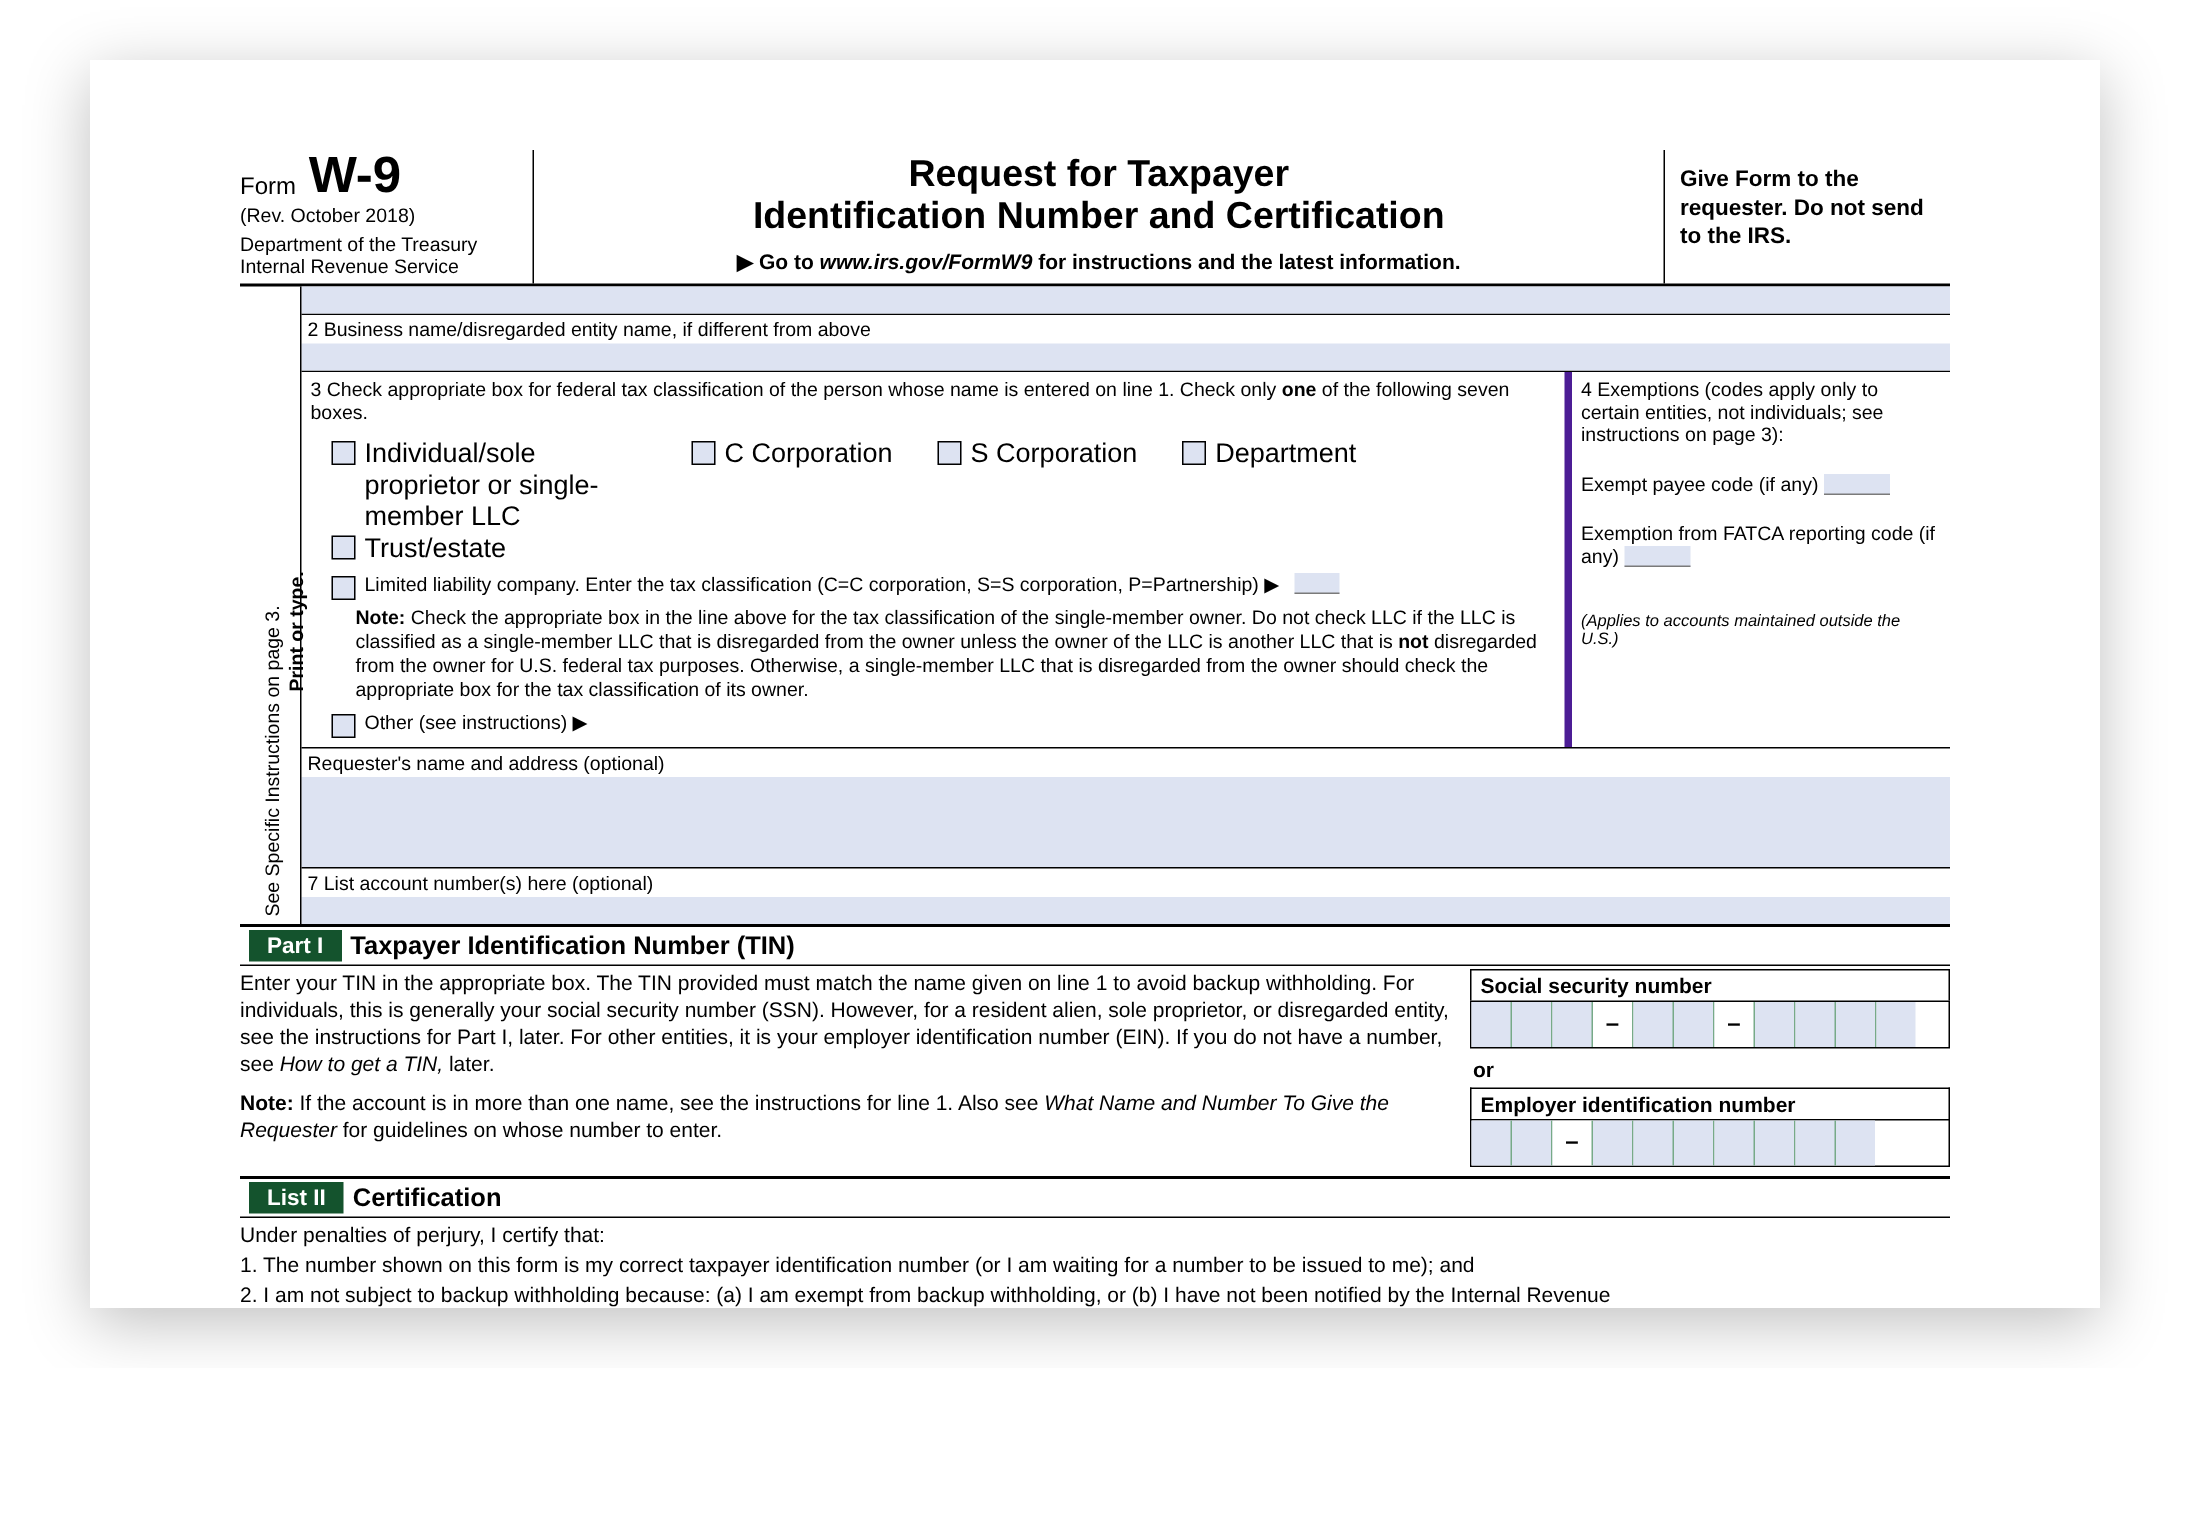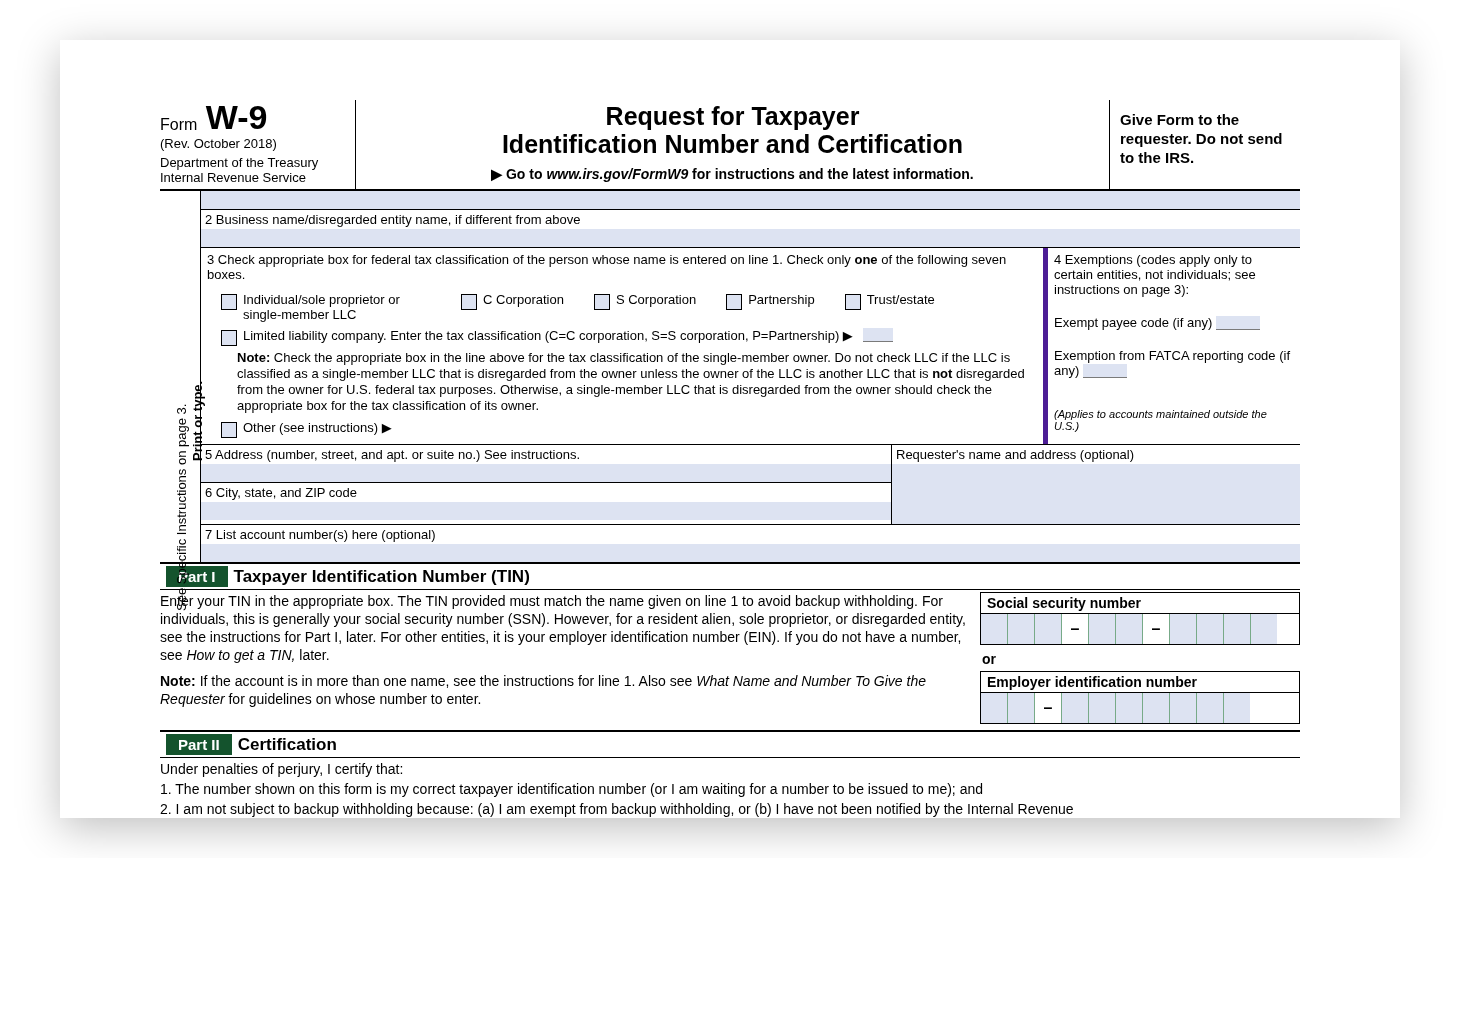--- a/index.html
+++ b/index.html
@@ -21,21 +21,21 @@
   .side-label{width:40px;border-right:1px solid #000;position:relative}
   .side-label .rot1{position:absolute;transform:rotate(-90deg);transform-origin:left top;left:14px;top:420px;width:420px;font-size:13px}
   .side-label .rot2{position:absolute;transform:rotate(-90deg);transform-origin:left top;left:30px;top:270px;width:270px;font-size:13px;font-weight:bold}
   .fields{flex:1}
   .line{border-bottom:1px solid #000}
   .lbl{font-size:13px;padding:2px 4px}
   .input-row{background:#dde3f2;height:18px}
   .sec3{display:flex;border-bottom:1px solid #000}
   .sec3-left{flex:1;padding:4px 6px;border-right:5px solid #4c1d95;font-size:13px}
   .sec3-right{width:240px;padding:4px 6px;font-size:13px}
-  .chk-row{display:flex;flex-wrap:wrap;gap:12px 30px;margin:10px 0 6px 14px;font-size:13px}
+  .chk-row{display:flex;flex-wrap:wrap;gap:0 30px;margin:10px 0 6px 14px;font-size:18px}
   .chk{display:flex;align-items:flex-start;gap:6px}
   .chkbox{width:14px;height:14px;border:1px solid #000;background:#dde3f2;flex-shrink:0;margin-top:2px}
   .llc-row{margin:6px 0 4px 14px;font-size:13px}
   .note3{margin:2px 0 4px 30px;font-size:13px;line-height:16px}
   .exempt-block{margin-top:18px}
   .small-line{display:inline-block;border-bottom:1px solid #7a7a7a;width:44px;background:#dde3f2;height:13px;vertical-align:bottom}
   .apply-note{font-style:italic;font-size:11px;margin-top:30px}
   .sec5{display:flex;border-bottom:1px solid #000}
   .sec5-left{width:690px;border-right:1px solid #000}
   .sec5-right{flex:1}
@@ -114,21 +114,21 @@
               <div class="chk">
                 <div class="chkbox"></div>
                 <span>C Corporation</span>
               </div>
               <div class="chk">
                 <div class="chkbox"></div>
                 <span>S Corporation</span>
               </div>
               <div class="chk">
                 <div class="chkbox"></div>
-                <span>Partnership</span>
+                <span>Department</span>
               </div>
               <div class="chk">
                 <div class="chkbox"></div>
                 <span>Trust/estate</span>
               </div>
             </div>
             <div class="llc-row">
               <div class="chk">
                 <div class="chkbox"></div>
                 <span>Limited liability company. Enter the tax classification (C=C corporation, S=S corporation, P=Partnership) ▶</span>
@@ -153,30 +153,20 @@
             </div>
             <div class="exempt-block">
               <span>Exemption from FATCA reporting code (if any)</span>
               <span class="small-line"></span>
             </div>
             <div class="apply-note">(Applies to accounts maintained outside the U.S.)</div>
           </div>
         </div>
 
         <div class="sec5">
-          <div class="sec5-left">
-            <div class="pair line">
-              <div class="lbl">5  Address (number, street, and apt. or suite no.) See instructions.</div>
-              <div class="input-row"></div>
-            </div>
-            <div class="pair">
-              <div class="lbl">6  City, state, and ZIP code</div>
-              <div class="input-row"></div>
-            </div>
-          </div>
           <div class="sec5-right">
             <div class="lbl">Requester's name and address (optional)</div>
             <div class="big-input"></div>
           </div>
         </div>
 
         <div>
           <div class="lbl">7  List account number(s) here (optional)</div>
           <div class="input-row"></div>
         </div>
@@ -223,21 +213,21 @@
               <div class="digit"></div>
               <div class="digit"></div>
               <div class="digit"></div>
               <div class="digit"></div>
               <div class="digit"></div>
         </div>
       </div>
     </div>
 
     <div class="part-row" style="margin-top:6px">
-      <div class="part-tag">Part II</div>
+      <div class="part-tag">List II</div>
       <div class="part-title">Certification</div>
     </div>
     <div class="cert">Under penalties of perjury, I certify that:</div>
     <div class="cert">1. The number shown on this form is my correct taxpayer identification number (or I am waiting for a number to be issued to me); and</div>
     <div class="cert">2. I am not subject to backup withholding because: (a) I am exempt from backup withholding, or (b) I have not been notified by the Internal Revenue</div>
 
   </div>
  </div>
 </div>
 

